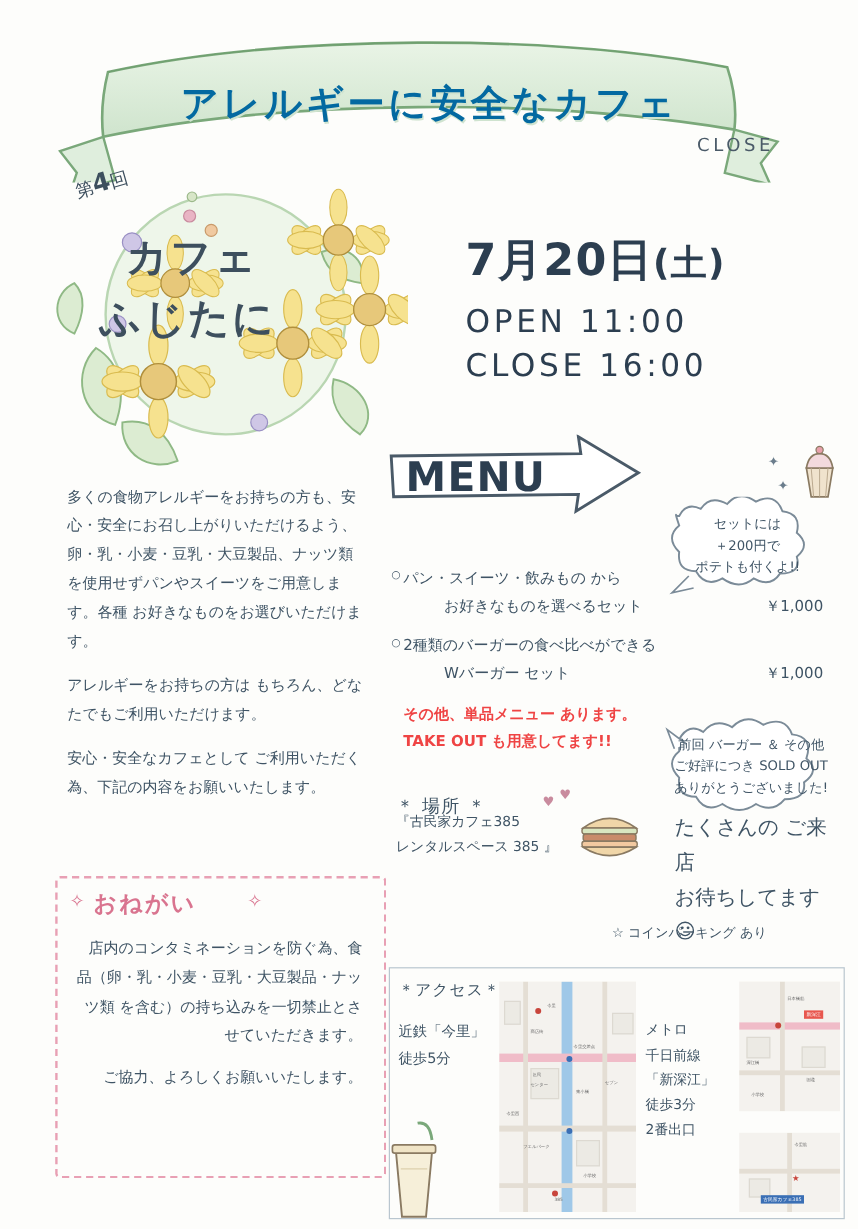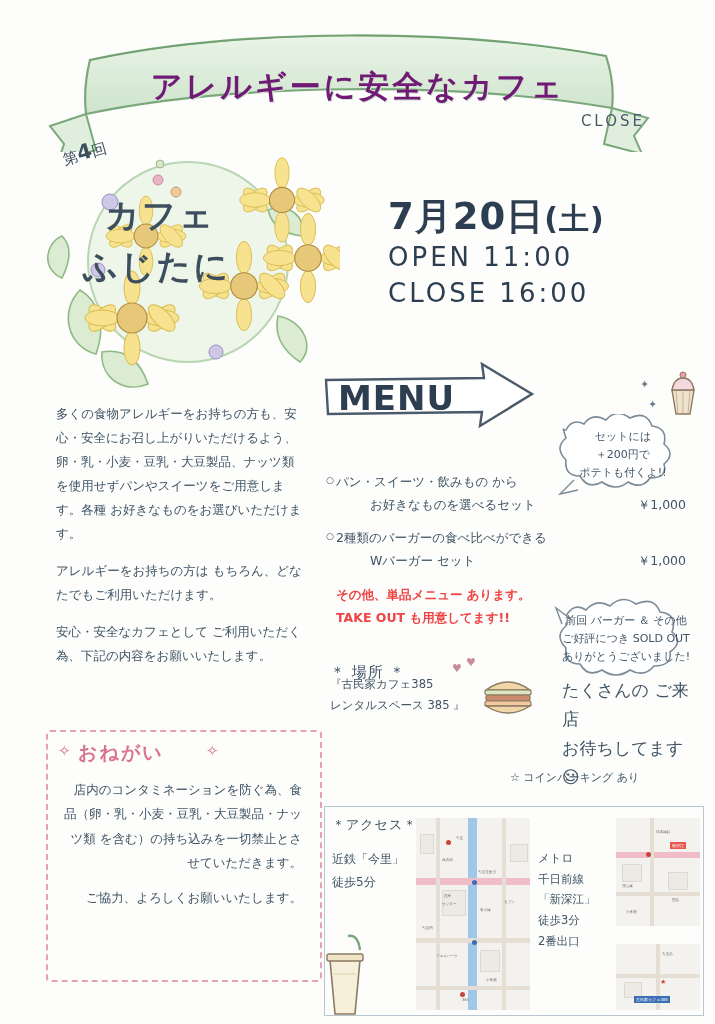--- a/index.html
+++ b/index.html
@@ -13,21 +13,21 @@
   .page{position:relative;width:715px;height:1024px;}
 
   
   .banner{
     position:absolute;left:38px;top:22px;width:620px;height:115px;
   }
   .banner svg{position:absolute;left:0;top:0;}
   .banner-title{
     position:absolute;left:70px;top:44px;width:500px;text-align:center;
     font-size:31px;font-weight:bold;letter-spacing:3px;
-    color:#701a75;
+    color:#0369a1;
     text-shadow:1px 1px 0 #cfe3cf;
     font-family:"DejaVu Sans",sans-serif;
   }
   .banner-open{
     position:absolute;right:70px;top:112px;font-size:15px;letter-spacing:3px;color:#4a5a68;
   }
   .kaisuu{
     position:absolute;left:62px;top:140px;font-size:15px;color:#3d4f5e;transform:rotate(-16deg);
   }
   .kaisuu .num{font-size:21px;font-weight:bold;}
@@ -38,21 +38,21 @@
     position:absolute;left:105px;top:190px;width:220px;
     font-size:34px;font-weight:bold;color:#3d4f5e;line-height:1.5;
     letter-spacing:2px;
   }
   .cafename .l2{display:block;margin-left:-22px;}
 
   
   .datebox{position:absolute;left:388px;top:192px;width:300px;}
   .bigdate{font-size:37px;font-weight:bold;color:#2c3e50;letter-spacing:1px;}
   .bigdate .dow{font-size:30px;}
-  .timerow{font-size:26px;color:#2c3e50;letter-spacing:3px;}
+  .timerow{font-size:26px;color:#2c3e50;letter-spacing:3px;margin-top:12px;}
   .timerow2{font-size:26px;color:#2c3e50;letter-spacing:3px;margin-top:6px;}
 
   
   .menuarrow{position:absolute;left:322px;top:362px;width:215px;height:65px;}
   .menulabel{
     position:absolute;left:338px;top:378px;font-size:34px;font-weight:bold;color:#2c3e50;
     letter-spacing:1px;
   }
 
   

